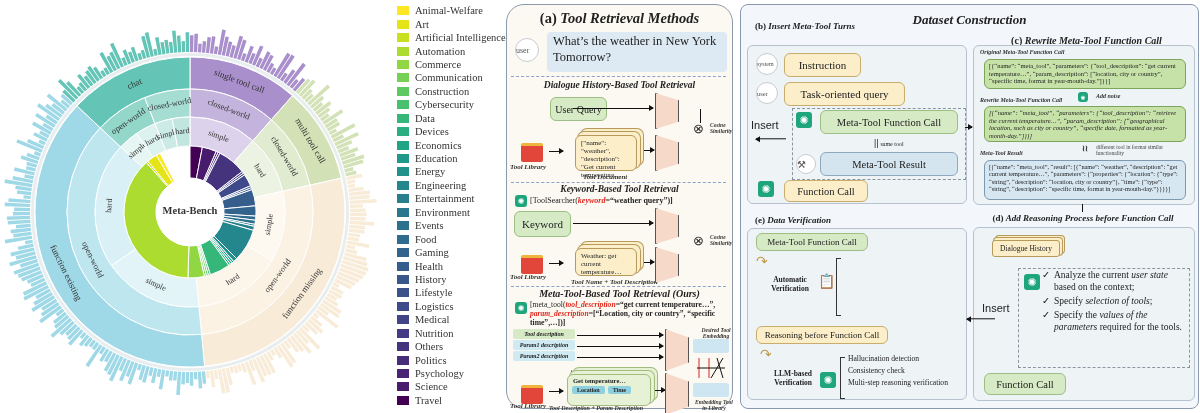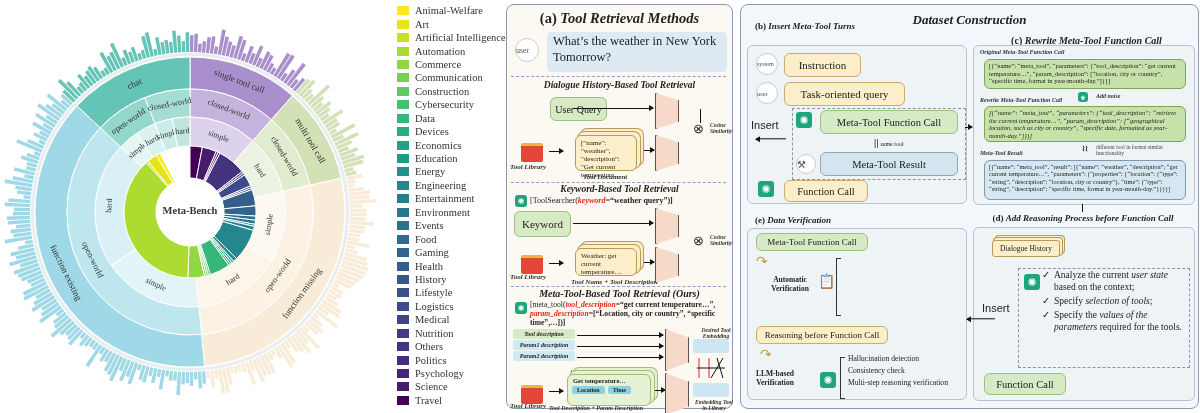--- a/index.html
+++ b/index.html
@@ -481,21 +481,21 @@
     <div class="leg-item">
       <span class="leg-sw" style="background: rgb(72, 27, 109);"></span>
       <span>Science</span>
     </div>
     <div class="leg-item">
       <span class="leg-sw" style="background: rgb(68, 1, 84);"></span>
       <span>Travel</span>
     </div>
   </div>
 
-<div class="panel" style="left:506px;top:4px;width:225px;height:403px;background:#fbf9f1;">
+<div class="panel" style="left:506px;top:4px;width:225px;height:403px;background:#fbf9f1;border-radius:18px;">
   <div class="ptitle abs" style="left:0;width:225px;top:5px;font-size:14.5px;"><span style="font-style:normal">(a) </span><span>Tool Retrieval Methods</span></div>
   <div class="circle" style="left:8px;top:33px;width:22px;height:22px;">
       <span>user</span>
     </div>
   <div class="abs" style="left:40px;top:27px;width:180px;height:40px;background:#ddeaf3;border-radius:4px;font-size:12.5px;padding:2px 6px;box-sizing:border-box;line-height:1.25;">What’s the weather in New York Tomorrow?</div>
   <div class="sep" style="left:4px;width:215px;top:71px;"></div>
 
   <div class="ptitle abs" style="left:0;width:225px;top:75px;font-size:9.5px;">Dialogue History-Based Tool Retrieval</div>
   <div class="box green" style="left:7px;top:92px;width:55px;height:22px;font-size:10px;margin-left:36px;">User Query</div>
   <div class="arrow" style="left:66px;top:103px;width:80px;"></div>
@@ -613,21 +613,21 @@
 
   <div class="ptitle abs" style="left:14px;top:210px;font-size:9px;text-align:left;"><span style="font-style:normal">(e) </span><span>Data Verification</span></div>
   <div class="abs" style="left:6px;top:223px;width:218px;height:170px;border:1px solid #b6c2cf;border-radius:6px;background:#eef3f6;">
     <div class="box green" style="left:8px;top:4px;width:110px;height:16px;font-size:9px;">Meta-Tool Function Call</div>
     <div class="abs" style="left:8px;top:24px;font-size:14px;color:#c09a4a;">↷</div>
     <div class="abs" style="left:18px;top:46px;width:48px;font-size:7.5px;font-weight:bold;text-align:center;line-height:1.2;">Automatic Verification</div>
     <div class="abs" style="left:70px;top:44px;font-size:14px;color:#666;">📋</div>
     <div class="abs" style="left:88px;top:29px;height:56px;border-left:1px solid #333;border-top:1px solid #333;border-bottom:1px solid #333;width:4px;"></div>
     <div class="box yellow" style="left:8px;top:97px;width:130px;height:16px;font-size:9px;">Reasoning before Function Call</div>
     <div class="abs" style="left:12px;top:117px;font-size:14px;color:#c09a4a;">↷</div>
-    <div class="abs" style="left:2px;top:140px;width:50px;font-size:7.5px;font-weight:bold;text-align:center;line-height:1.2;">LLM-based Verification</div>
+    <div class="abs" style="left:14px;top:140px;width:50px;font-size:7.5px;font-weight:bold;text-align:right;line-height:1.2;">LLM-based Verification</div>
     <div class="gpt" style="left:72px;top:143px;">✺</div>
     <div class="abs" style="left:92px;top:128px;height:40px;border-left:1px solid #333;border-top:1px solid #333;border-bottom:1px solid #333;width:4px;"></div>
     <div id="llm-checks" class="abs" style="left:100px;top:124px;font-size:7.6px;line-height:1.55;width:110px;">
         <div>Hallucination detection</div>
         <div>Consistency check</div>
         <div>Multi-step reasoning verification</div>
       </div>
   </div>
 
   <div class="ptitle abs" style="left:232px;width:220px;top:208px;font-size:9px;"><span style="font-style:normal">(d) </span><span>Add Reasoning Process before Function Call</span></div>

